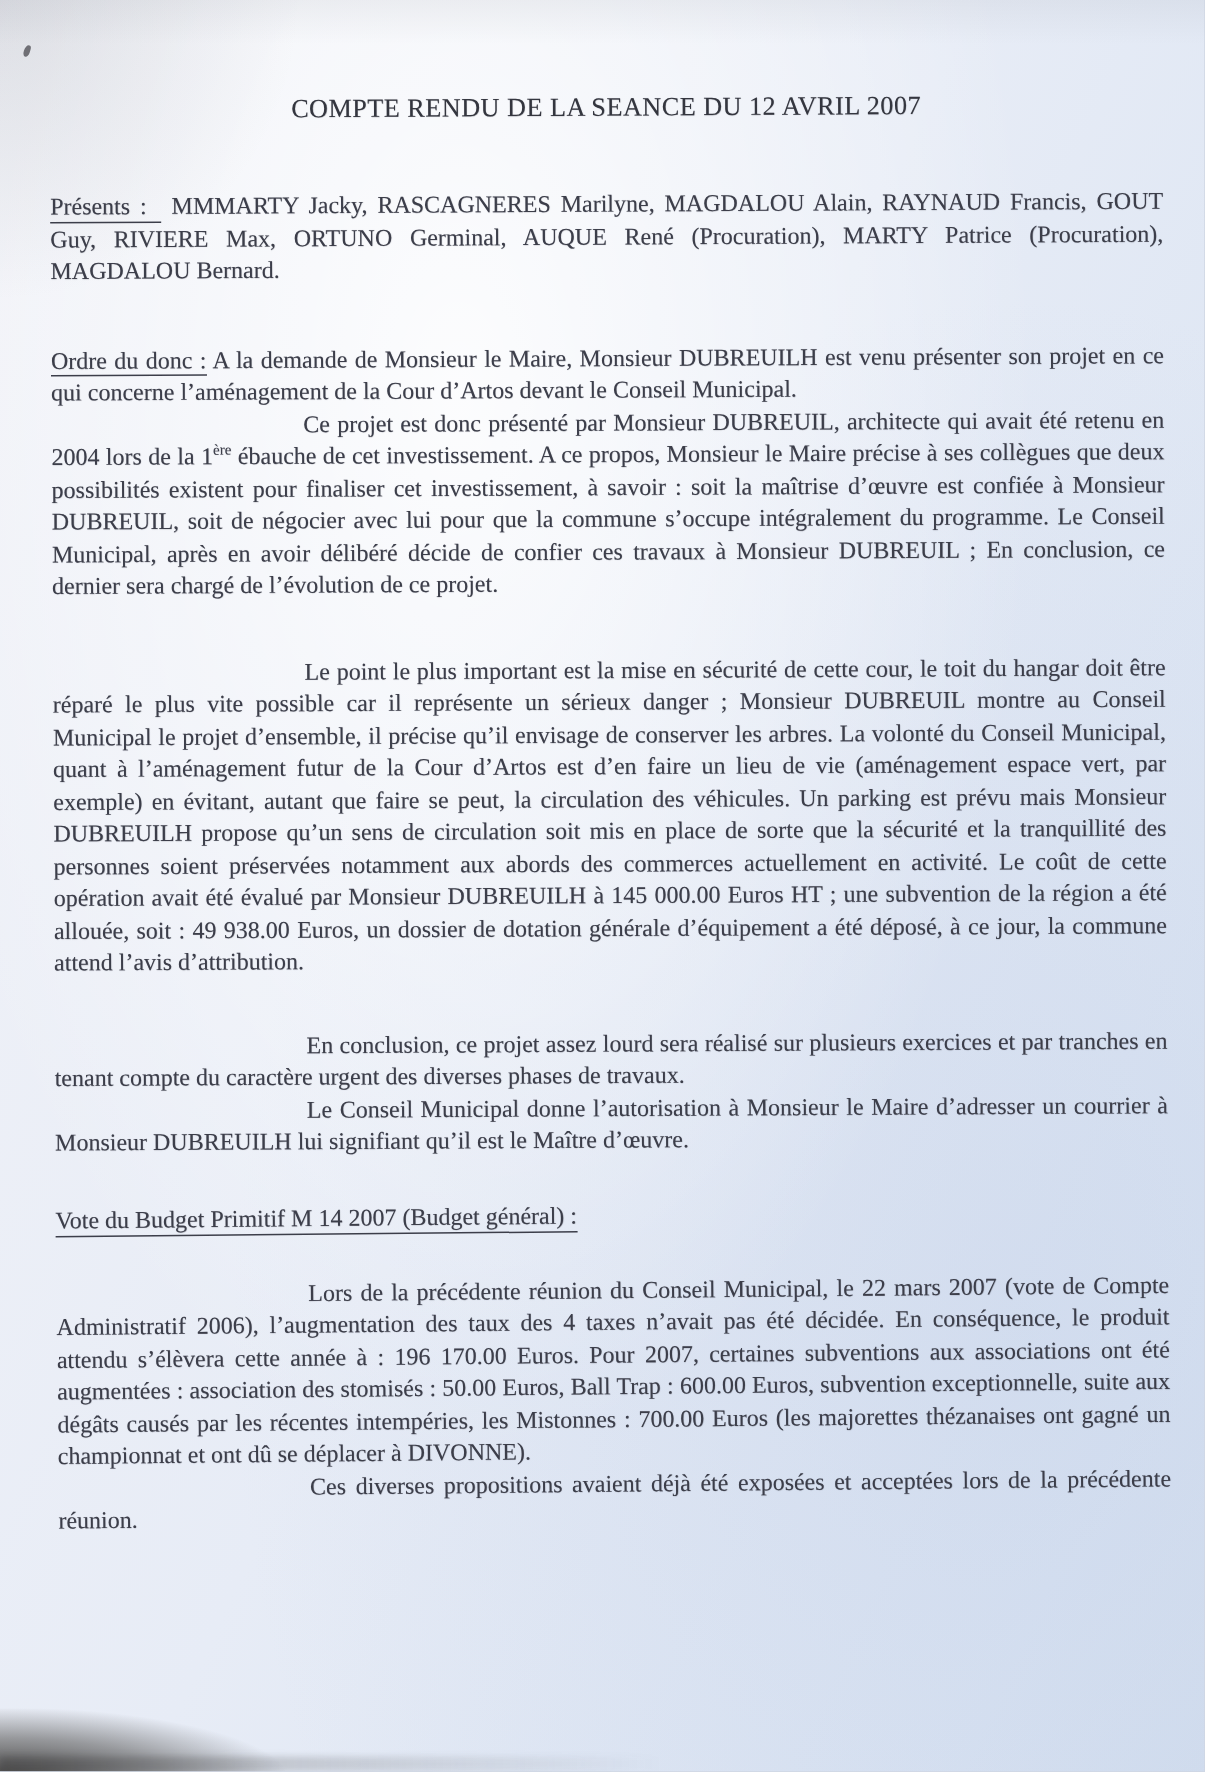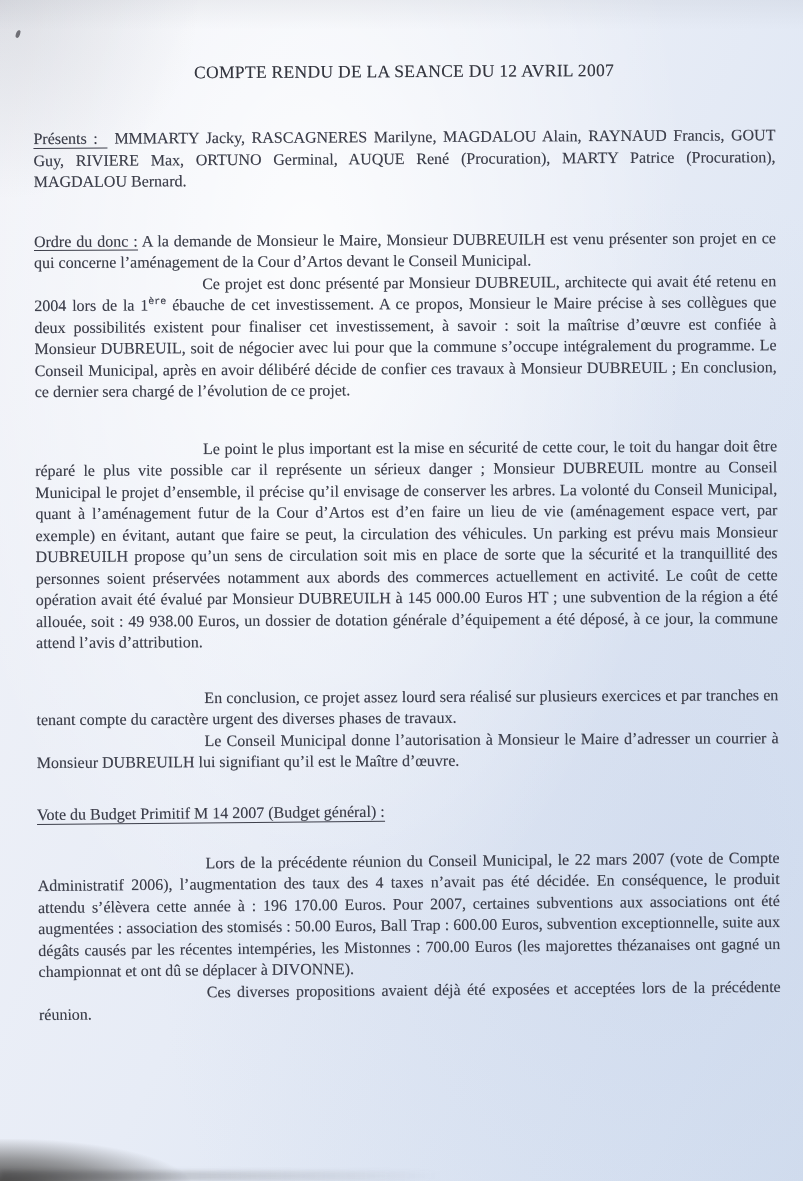--- a/index.html
+++ b/index.html
@@ -87,21 +87,20 @@
   .indent { text-indent: 168px; }
   .ul {
     border-bottom: 1.3px solid currentColor;
     padding-bottom: 0.5px;
   }
   .ul-pad { padding-right: 10px; }
   sup {
     font-size: 10px;
     line-height: 0;
     vertical-align: super;
-    font-family: Liberation Mono, monospace;
   }
   .tilt-more {
     transform: rotate(-0.25deg);
     transform-origin: 0 0;
   }
 </style>
 </head>
 <body>
 
 <div class="page">

